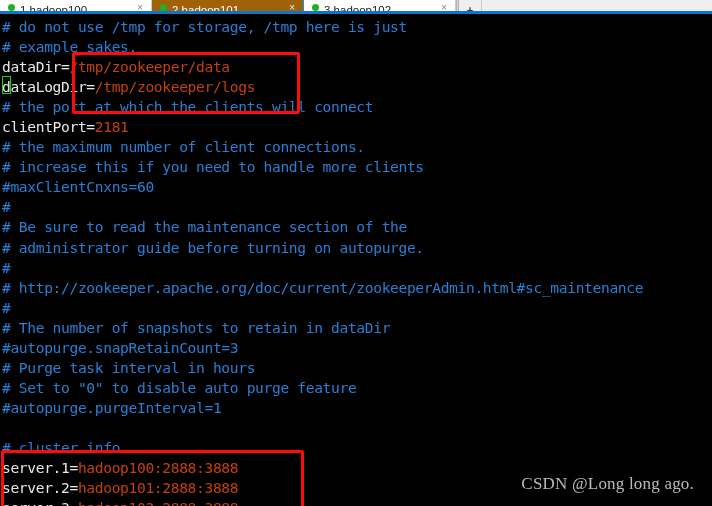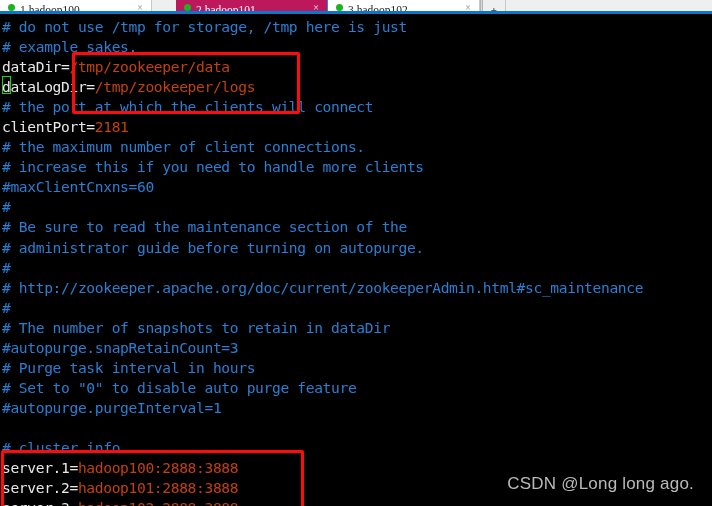--- a/index.html
+++ b/index.html
@@ -19,40 +19,39 @@
 
   
   .tabbar {
     position: absolute;
     left: 0; top: 0;
     width: 712px;
     height: 14px;
     background: #efefef;
     display: flex;
     align-items: stretch;
-    font-family: Liberation Serif, serif;
+    font-family: Liberation Sans, sans-serif;
     overflow: hidden;
   }
   .tab {
     position: relative;
     width: 152px;
     height: 14px;
     box-sizing: border-box;
     display: flex;
     align-items: center;
     background: #ffffff;
     border-right: 1px solid #c8c8c8;
     padding-left: 8px;
     flex: 0 0 auto;
     overflow: hidden;
   }
   .tab.active {
-    background: #be185d;
+    background: #a16207;
     border-right: 1px solid #0a97e0;
-    margin-left: 24px;
   }
   .tab-dot {
     width: 7px; height: 7px;
     border-radius: 50%;
     background: #20b020;
     flex: 0 0 auto;
     margin-right: 5px;
     margin-top: 1px;
   }
   .tab-label {
@@ -175,21 +174,21 @@
     width: 303px;
     height: 66px;
   }
 
   
   .watermark {
     position: absolute;
     right: 18px;
     bottom: 12px;
     color: #c9c9c9;
-    font-family: Liberation Sans, sans-serif;
+    font-family: Liberation Serif, serif;
     font-size: 17px;
     letter-spacing: 0.2px;
     opacity: 0.92;
     white-space: nowrap;
   }
 </style>
 </head>
 <body>
 
 <div id="app">

